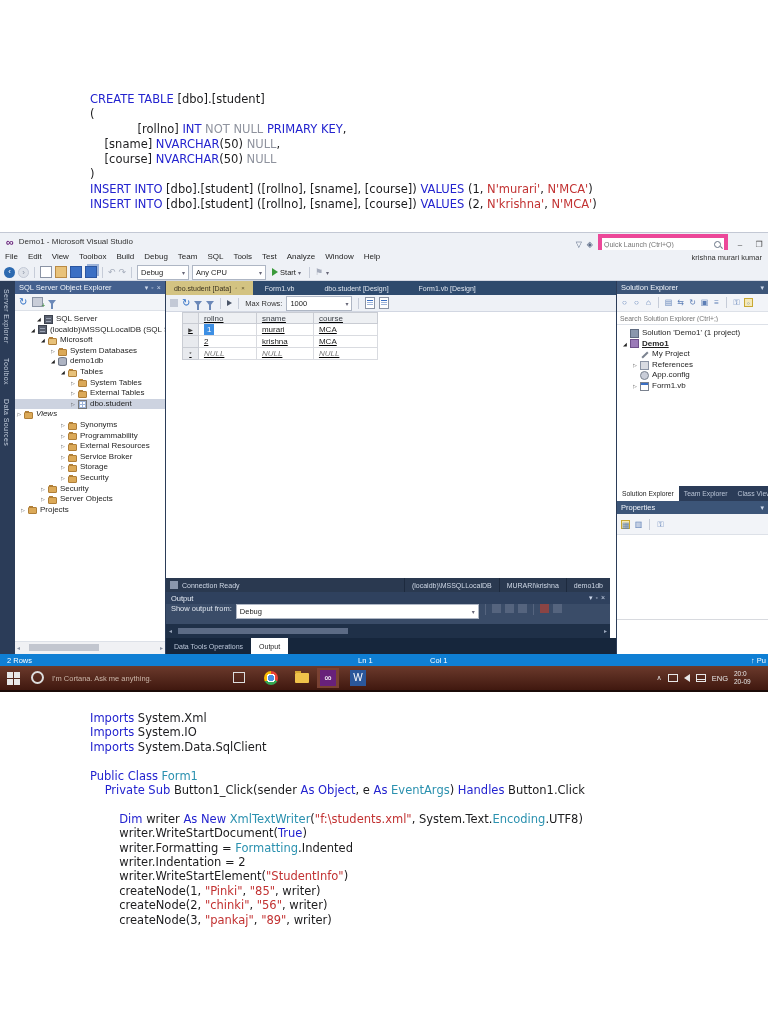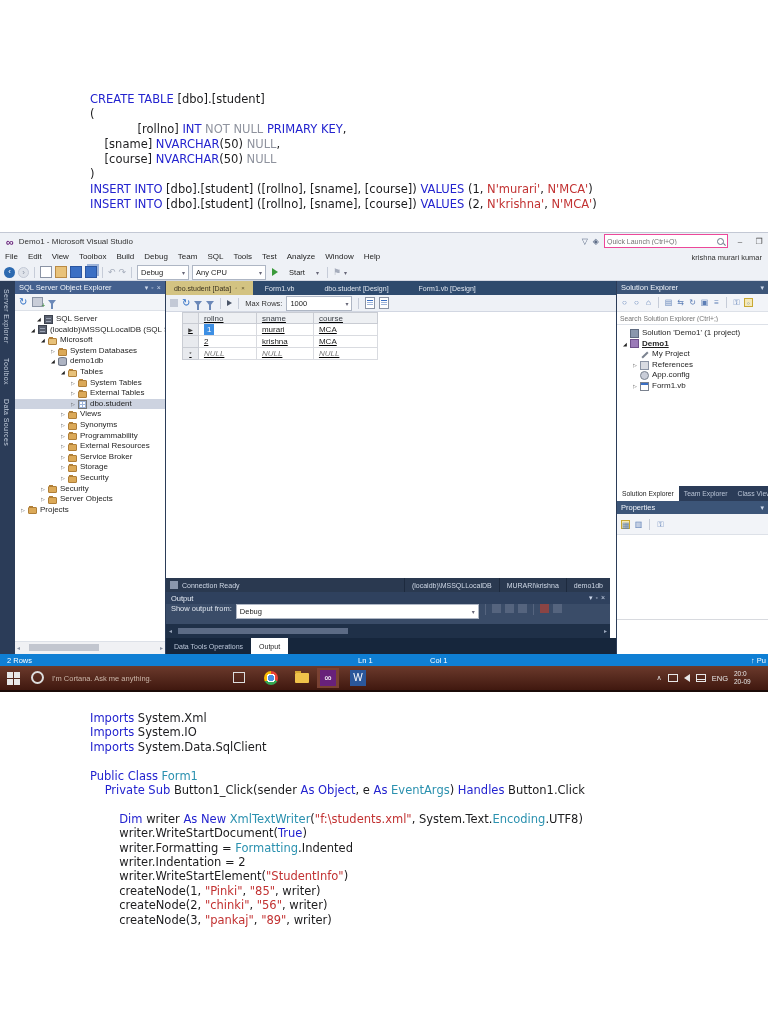--- a/index.html
+++ b/index.html
@@ -10,21 +10,21 @@
   .code-sql{left:90px;top:92px;font-size:11.5px;line-height:15px;}
   .code-vb{left:90px;top:711px;font-size:11.5px;line-height:14.4px;}
   .tok-kw{color:#2323cf}.tok-pl{color:#1c1c1e}.tok-gy{color:#8f939e}
   .tok-st{color:#c23232}.tok-ty{color:#2b91af}
   
   .vs{position:absolute;left:0;top:232px;width:768px;height:434px;background:#eef1f6;border-top:1px solid #c3c8d4;}
   .titlebar{position:absolute;left:0;top:0;width:768px;height:17px;background:#eef1f6;display:flex;align-items:center;font-size:8px;color:#333;}
   .vslogo{color:#68217a;font-size:11px;font-weight:bold;margin:0 5px 0 6px;line-height:10px;}
   .tb-right{position:absolute;right:2px;top:1px;display:flex;align-items:center;gap:5px;}
   .tb-glyph{color:#5b6b86;font-size:8px;}
-  .quick-launch{display:flex;align-items:center;background:#fff;border:1px solid #ec4899;width:118px;height:12px;padding:0 2px;}
+  .quick-launch{display:flex;align-items:center;background:#fff;border:4px solid #ec4899;width:118px;height:12px;padding:0 2px;}
   .quick-launch input{border:0;outline:0;flex:1;font-size:7px;color:#333;font-family:"Liberation Sans",sans-serif;background:transparent;padding:0;}
   .mag{width:5px;height:5px;border:1px solid #697586;border-radius:50%;position:relative;flex:none;margin-right:1px;}
   .mag::after{content:"";position:absolute;left:5px;top:5px;width:3px;height:1px;background:#697586;transform:rotate(45deg);}
   .winbtn{width:14px;height:13px;text-align:center;font-size:8px;line-height:13px;color:#444;}
   .menubar{position:absolute;left:0;top:17px;width:768px;height:14px;background:#eef1f6;display:flex;align-items:center;font-size:8px;color:#1e1e1e;}
   .menu-item{padding:0 5px;line-height:14px;}
   .menu-user{position:absolute;right:6px;font-size:7.5px;color:#333;}
   .vstoolbar{position:absolute;left:0;top:31px;width:768px;height:17px;background:#eef1f6;display:flex;align-items:center;gap:3px;padding-left:4px;border-bottom:1px solid #d2d7e2;box-sizing:border-box;}
   .sep{width:1px;height:11px;background:#c6ccd8;margin:0 2px;}
   .navcir{width:11px;height:11px;border-radius:50%;text-align:center;line-height:10px;font-size:8px;}
@@ -33,21 +33,21 @@
   .tbico{width:10px;height:10px;display:inline-block;}
   .ico-page{background:#fff;border:1px solid #8a93a4;}
   .ico-open{background:#e8c27a;border:1px solid #b98a45;}
   .ico-save{background:#3a6fc4;border:1px solid #2a55a0;}
   .ico-saveall{background:#3a6fc4;border:1px solid #2a55a0;box-shadow:2px -2px 0 #9db3d8;}
   .undo{color:#a6adbc;font-size:9px;line-height:10px;}
   .dd{background:#fff;border:1px solid #aeb6c4;height:13px;display:flex;align-items:center;font-size:7.5px;color:#222;padding:0 3px;justify-content:space-between;}
   .dd .car{color:#667;font-size:6px;margin-left:4px;}
   .dd-debug{width:44px;}
   .dd-cpu{width:66px;}
-  .startbtn{display:flex;align-items:center;gap:11px;font-size:7.5px;color:#222;padding:0 3px;}
+  .startbtn{display:flex;align-items:center;gap:2px;font-size:7.5px;color:#222;padding:0 3px;}
   .play{width:0;height:0;border-left:6px solid #3a9a3a;border-top:4px solid transparent;border-bottom:4px solid transparent;}
   
   .mainarea{position:absolute;left:0;top:48px;width:768px;height:373px;background:#2b3c58;display:flex;}
   .sidestrip{width:14px;background:#2b3c58;display:flex;flex-direction:column;align-items:center;padding-top:8px;gap:14px;}
   .side-tab{writing-mode:vertical-rl;font-size:7px;color:#c4cedd;letter-spacing:.4px;}
   
   .ssox{width:150px;background:#fff;display:flex;flex-direction:column;margin-left:1px;}
   .panel-head{height:13px;background:#44608e;color:#f0f4fa;font-size:7.5px;display:flex;align-items:center;padding:0 4px;justify-content:space-between;flex:none;}
   .panel-head .hic{display:flex;gap:3px;color:#cdd8ea;font-size:7px;align-items:center;}
   .panel-tools{height:16px;background:#f2f4f8;border-bottom:1px solid #dde1e8;display:flex;align-items:center;gap:5px;padding-left:4px;flex:none;}
@@ -295,21 +295,21 @@
             <div class="tree-row" style="padding-left: 54px;">
               <span class="arrow">▷</span>
               <span class="ic folder-icon"></span>
               <span class="tree-label">External Tables</span>
             </div>
             <div class="tree-row selected" style="padding-left: 54px;">
               <span class="arrow">▷</span>
               <span class="ic table-icon"></span>
               <span class="tree-label">dbo.student</span>
             </div>
-            <div class="tree-row" style="padding-left: 44px;">
+            <div class="tree-row" style=" font-style: italic;">
               <span class="arrow">▷</span>
               <span class="ic folder-icon"></span>
               <span class="tree-label">Views</span>
             </div>
             <div class="tree-row" style="padding-left: 44px;">
               <span class="arrow">▷</span>
               <span class="ic folder-icon"></span>
               <span class="tree-label">Synonyms</span>
             </div>
             <div class="tree-row" style="padding-left: 44px;">

